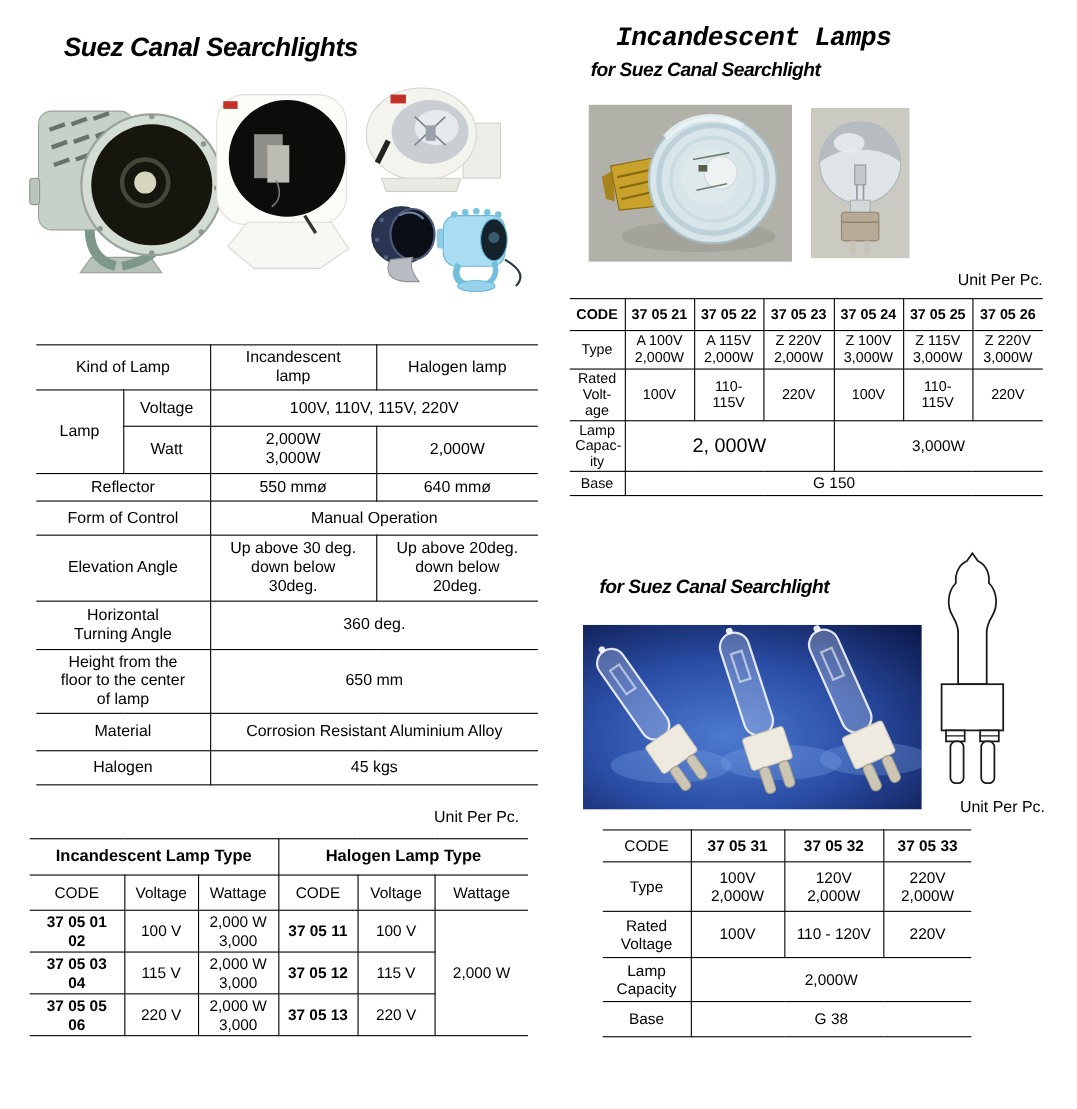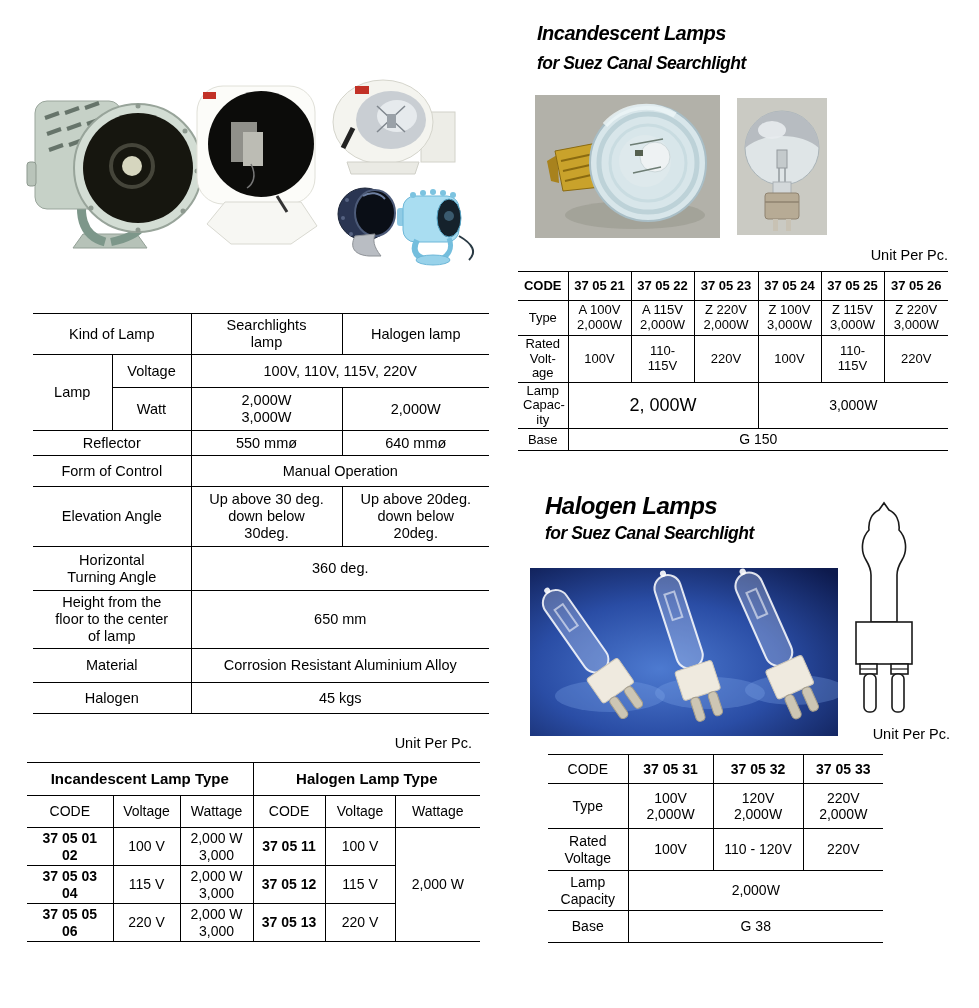--- a/index.html
+++ b/index.html
@@ -19,20 +19,21 @@
   .spec{font-size:14.5px;line-height:1.16;}
   .code{font-size:14px;line-height:1.15;}
   .itab{font-size:13px;line-height:1.12;}
   .htab{font-size:14px;line-height:1.15;}
 </style>
 </head>
 <body>
 
 <div id="page">
 
+  <div class="abs title" style="left:58px;top:30px;font-size:24px;">Suez Canal Searchlights</div>
 
   <div class="abs" style="left:25px;top:76px;width:460px;height:190px;">
     <svg width="460" height="190" viewBox="0 0 460 190">
 
       <g>
         <polygon points="58,158 112,158 122,172 48,172" fill="#b6c2b8" stroke="#93a096"></polygon>
         <path d="M62,100 C50,140 58,160 80,166" stroke="#7d978a" stroke-width="9" fill="none"></path>
         <path d="M118,150 C112,158 100,163 86,166" stroke="#7d978a" stroke-width="8" fill="none"></path>
         <rect x="10" y="25" width="86" height="108" rx="12" fill="#c6d1c7" stroke="#99a59b"></rect>
         <g stroke="#66746a" stroke-width="4">
@@ -118,21 +119,21 @@
   <table class="tbl spec" style="left:33px;top:313px;width:456px;">
     <colgroup>
         <col style="width:79px">
         <col style="width:79px">
         <col style="width:151px">
         <col style="width:147px">
       </colgroup>
     <tbody>
       <tr style="height:41px">
         <td colspan="2">Kind of Lamp</td>
-        <td class="pre tl">Searchlights
+        <td class="pre tl">Incandescent
 lamp</td>
         <td>Halogen lamp</td>
       </tr>
       <tr style="height:33px">
         <td rowspan="2">Lamp</td>
         <td>Voltage</td>
         <td colspan="2">100V, 110V, 115V, 220V</td>
       </tr>
       <tr style="height:43px">
         <td>Watt</td>
@@ -228,21 +229,21 @@
 06</td>
         <td>220 V</td>
         <td class="pre">2,000 W
 3,000</td>
         <td class="b">37 05 13</td>
         <td>220 V</td>
       </tr>
     </tbody>
   </table>
 
-  <div class="abs title" style="left:537px;top:22px;font-size:20px;">Incandescent Lamps</div>
+  <div class="abs title" style="left:560px;top:22px;font-size:24px;font-family:Liberation Mono, monospace;">Incandescent Lamps</div>
   <div class="abs title" style="left:537px;top:53px;font-size:17.5px;">for Suez Canal Searchlight</div>
 
   <div class="abs" style="left:535px;top:95px;width:185px;height:143px;">
     <svg width="185" height="143" viewBox="0 0 185 143">
       <rect width="185" height="143" fill="#b2b1a9"></rect>
       <ellipse cx="100" cy="120" rx="70" ry="14" fill="#9a998f" opacity="0.6"></ellipse>
       <polygon points="12,66 22,60 24,88 16,86" fill="#a8821d"></polygon>
       <polygon points="20,56 62,48 66,92 28,96" fill="#c9a22b" stroke="#8a6a10"></polygon>
       <path d="M26,66 L63,58 M28,76 L64,68 M30,86 L65,78" stroke="#8a6a10" stroke-width="2"></path>
       <polygon points="57,50 72,44 80,92 62,95" fill="#dfe6e7" stroke="#b6c4c8"></polygon>
@@ -329,21 +330,20 @@
         <td colspan="3" style="font-size:18px;">2, 000W</td>
         <td colspan="3" style="font-size:14px;">3,000W</td>
       </tr>
       <tr style="height:22px">
         <td class="tl">Base</td>
         <td colspan="6" style="font-size:14px;">G 150</td>
       </tr>
     </tbody>
   </table>
 
-  <div class="abs title" style="left:545px;top:492px;font-size:24px;">Halogen Lamps</div>
   <div class="abs title" style="left:545px;top:523px;font-size:17.5px;">for Suez Canal Searchlight</div>
 
   <div class="abs" style="left:530px;top:568px;width:308px;height:168px;">
     <svg width="308" height="168" viewBox="0 0 308 168">
       <defs>
         <radialGradient id="hbg" cx="42%" cy="60%" r="80%">
           <stop offset="0" stop-color="#4d7ad0"></stop>
           <stop offset="0.5" stop-color="#2a4da5"></stop>
           <stop offset="1" stop-color="#0d1a4d"></stop>
         </radialGradient>

